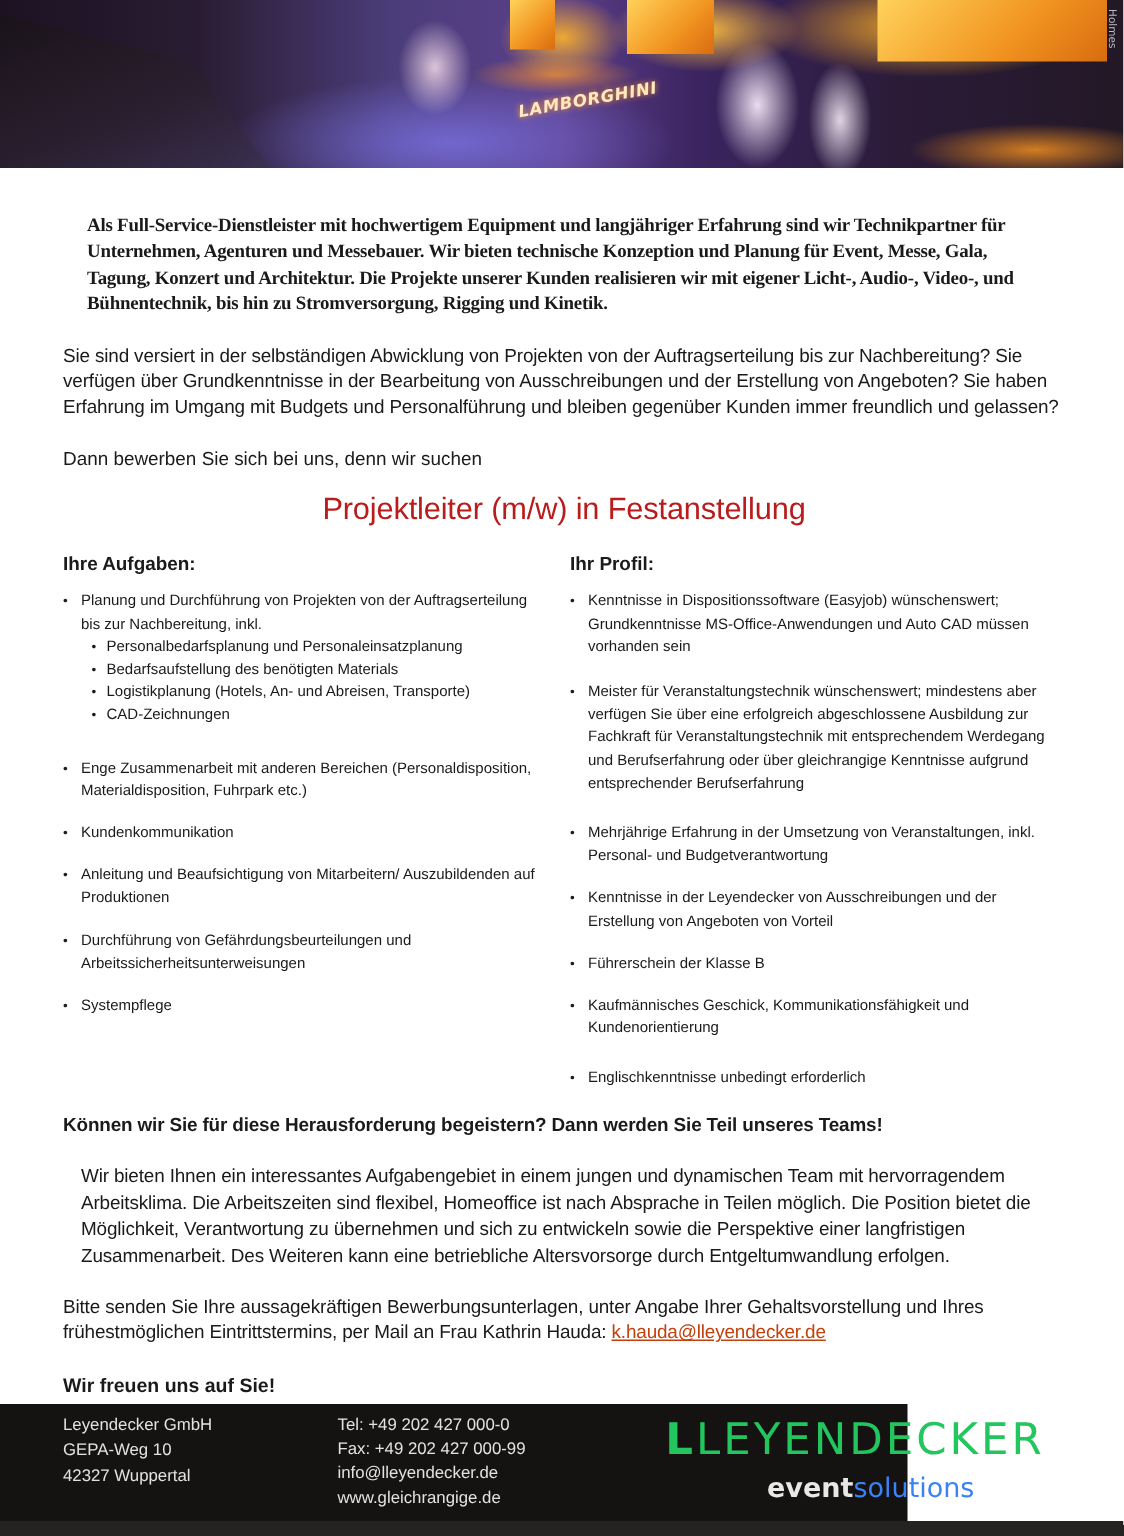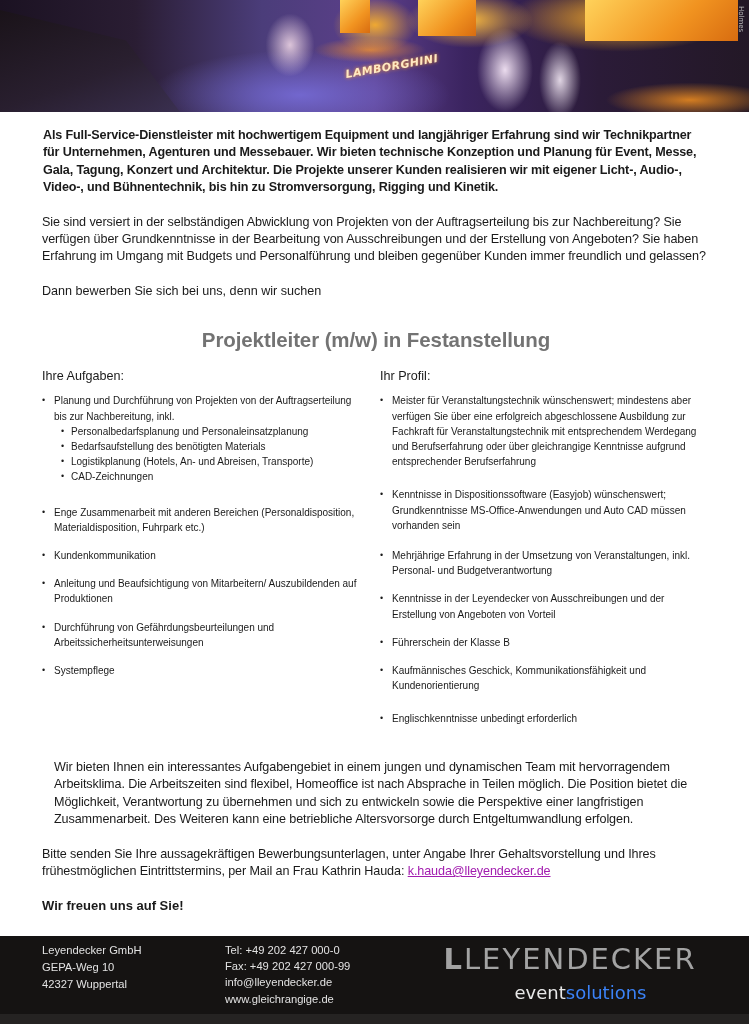--- a/index.html
+++ b/index.html
@@ -28,55 +28,55 @@
   .hero .s2 { left: 418px; top: 0; width: 58px; height: 36px; }
   .hero .s3 { left: 585px; top: 0; width: 153px; height: 41px; }
   .hero .sign { position: absolute; left: 345px; top: 60px; transform: rotate(-10deg);
                 font-family: "DejaVu Sans", sans-serif; font-weight: bold; font-style: italic; font-size: 11px;
                 color: #ffe9c2; letter-spacing: 0.5px; text-shadow: 0 0 4px #ff9b2a; }
   .hero .credit { position: absolute; right: 4px; top: 6px; writing-mode: vertical-rl; font-size: 7px;
                   color: #bdbdbd; font-family: "DejaVu Sans", sans-serif; }
 
   
   .content { position: absolute; left: 42px; top: 126px; width: 668px; font-size: 12.6px; line-height: 17.4px; }
-  .intro { font-weight: bold; margin: 1px; letter-spacing: -0.15px; }
+  .intro { font-weight: bold; margin: 16px; letter-spacing: -0.15px; font-family: Liberation Serif, serif; }
   .question { margin: 17px 0 0 0; letter-spacing: -0.1px; }
   .lead { margin: 17px 0 0 0; }
-  .job-title { position: absolute; left: 0; top: 205px; width: 668px; text-align: center; font-weight: bold;
-               font-size: 20.5px; color: #737373; letter-spacing: -0.1px; }
+  .job-title { position: absolute; left: 0; top: 205px; width: 668px; text-align: center; font-weight: normal;
+               font-size: 20.5px; color: #b91c1c; letter-spacing: -0.1px; }
 
   .columns { position: absolute; left: 0; top: 242px; width: 668px; }
   .col { position: absolute; top: 0; }
   .col-left { left: 0; width: 320px; }
   .col-right { left: 338px; width: 330px; }
-  .col h3 { margin: 0 0 8px 0; font-size: 12.6px; font-weight: normal; }
+  .col h3 { margin: 0 0 8px 0; font-size: 12.6px; font-weight: bold; }
   .col ul { list-style: none; margin: 0; padding: 0; }
   .col li { position: relative; padding-left: 12px; font-size: 10px; line-height: 15.2px; margin-bottom: 13px; }
   .col li::before { content: "\2022"; position: absolute; left: 0; top: 0; font-size: 9px; }
   .col ul.sub { margin: 0; padding-left: 5px; }
   .col ul.sub li { margin-bottom: 0; line-height: 15.2px; }
   .col ul.sub li::before { left: 2px; }
 
   .closing { position: absolute; left: 0; top: 616px; width: 668px; }
   .closing .cta { font-weight: bold; margin: 0; letter-spacing: -0.1px; }
   .closing .offer { margin: 17px 0 0 12px; letter-spacing: -0.1px; }
   .closing .apply { margin: 17px 0 0 0; letter-spacing: -0.1px; }
-  .closing a { color: #a21caf; }
+  .closing a { color: #c2410c; }
   .closing .bye { font-weight: bold; margin: 17px 0 0 0; font-size: 13px; }
 
   
-  .footer { position: absolute; left: 0; top: 936px; width: 749px; height: 88px; background: #151312; color: #e2e2e2; }
+  .footer { position: absolute; left: 0; top: 936px; width: 605px; height: 88px; background: #151312; color: #e2e2e2; }
   .footer .band { position: absolute; left: 0; bottom: 0; width: 749px; height: 10px; background: #252322; }
   .footer .addr { position: absolute; left: 42px; top: 6px; font-size: 11.2px; line-height: 17px; }
   .footer .contact { position: absolute; left: 225px; top: 6px; font-size: 11.2px; line-height: 16.2px; }
   .footer .logo { position: absolute; left: 425px; top: 6px; width: 290px; text-align: center; }
-  .footer .logo-main { font-family: "DejaVu Sans", sans-serif; font-size: 29px; letter-spacing: 2px; color: #a3a3a3; font-weight: normal; line-height: 34px; }
+  .footer .logo-main { font-family: "DejaVu Sans", sans-serif; font-size: 29px; letter-spacing: 2px; color: #22c55e; font-weight: normal; line-height: 34px; }
   .footer .logo-main .first { font-weight: bold; }
   .footer .logo-sub { font-family: "DejaVu Sans", sans-serif; font-size: 18px; color: #e8e8e8; margin-top: 6px; }
-  .footer .logo-sub .bold { font-weight: normal; margin-left: 21px; }
+  .footer .logo-sub .bold { font-weight: bold; margin-left: 21px; }
   .footer .logo-sub .thin { font-weight: normal; color: #3b82f6; }
 </style>
 </head>
 <body>
 
 <div class="hero">
   <div class="crowd"></div>
   <div class="screen s1"></div>
   <div class="screen s2"></div>
   <div class="screen s3"></div>
@@ -108,32 +108,33 @@
         <li>Kundenkommunikation</li>
         <li>Anleitung und Beaufsichtigung von Mitarbeitern/ Auszubildenden auf Produktionen</li>
         <li>Durchführung von Gefährdungsbeurteilungen und Arbeitssicherheitsunterweisungen</li>
         <li>Systempflege</li>
       </ul>
     </div>
 
     <div class="col col-right">
       <h3>Ihr Profil:</h3>
       <ul>
+        <li style="margin-bottom:15px">Kenntnisse in Dispositionssoftware (Easyjob) wünschenswert; Grundkenntnisse MS-Office-Anwendungen und Auto CAD müssen vorhanden sein</li>
         <li style="margin-bottom:18px">Meister für Veranstaltungstechnik wünschenswert; mindestens aber verfügen Sie über eine erfolgreich abgeschlossene Ausbildung zur Fachkraft für Veranstaltungstechnik mit entsprechendem Werdegang und Berufserfahrung oder über gleichrangige Kenntnisse aufgrund entsprechender Berufserfahrung</li>
-        <li style="margin-bottom:15px">Kenntnisse in Dispositionssoftware (Easyjob) wünschenswert; Grundkenntnisse MS-Office-Anwendungen und Auto CAD müssen vorhanden sein</li>
         <li>Mehrjährige Erfahrung in der Umsetzung von Veranstaltungen, inkl. Personal- und Budgetverantwortung</li>
         <li>Kenntnisse in der Leyendecker von Ausschreibungen und der Erstellung von Angeboten von Vorteil</li>
         <li>Führerschein der Klasse B</li>
         <li style="margin-bottom:18px">Kaufmännisches Geschick, Kommunikationsfähigkeit und Kundenorientierung</li>
         <li>Englischkenntnisse unbedingt erforderlich</li>
       </ul>
     </div>
   </div>
 
   <div class="closing">
+    <p class="cta">Können wir Sie für diese Herausforderung begeistern? Dann werden Sie Teil unseres Teams!</p>
     <p class="offer">Wir bieten Ihnen ein interessantes Aufgabengebiet in einem jungen und dynamischen Team mit hervorragendem Arbeitsklima. Die Arbeitszeiten sind flexibel, Homeoffice ist nach Absprache in Teilen möglich. Die Position bietet die Möglichkeit, Verantwortung zu übernehmen und sich zu entwickeln sowie die Perspektive einer langfristigen Zusammenarbeit. Des Weiteren kann eine betriebliche Altersvorsorge durch Entgeltumwandlung erfolgen.</p>
     <p class="apply"><span>Bitte senden Sie Ihre aussagekräftigen Bewerbungsunterlagen, unter Angabe Ihrer Gehaltsvorstellung und Ihres frühestmöglichen Eintrittstermins, per Mail an Frau Kathrin Hauda: </span><a href="mailto:k.hauda@lleyendecker.de">k.hauda@lleyendecker.de</a></p>
     <p class="bye">Wir freuen uns auf Sie!</p>
   </div>
 </div>
 
 <div class="footer">
   <div class="addr">
     <div>Leyendecker GmbH</div>
     <div>GEPA-Weg 10</div>

